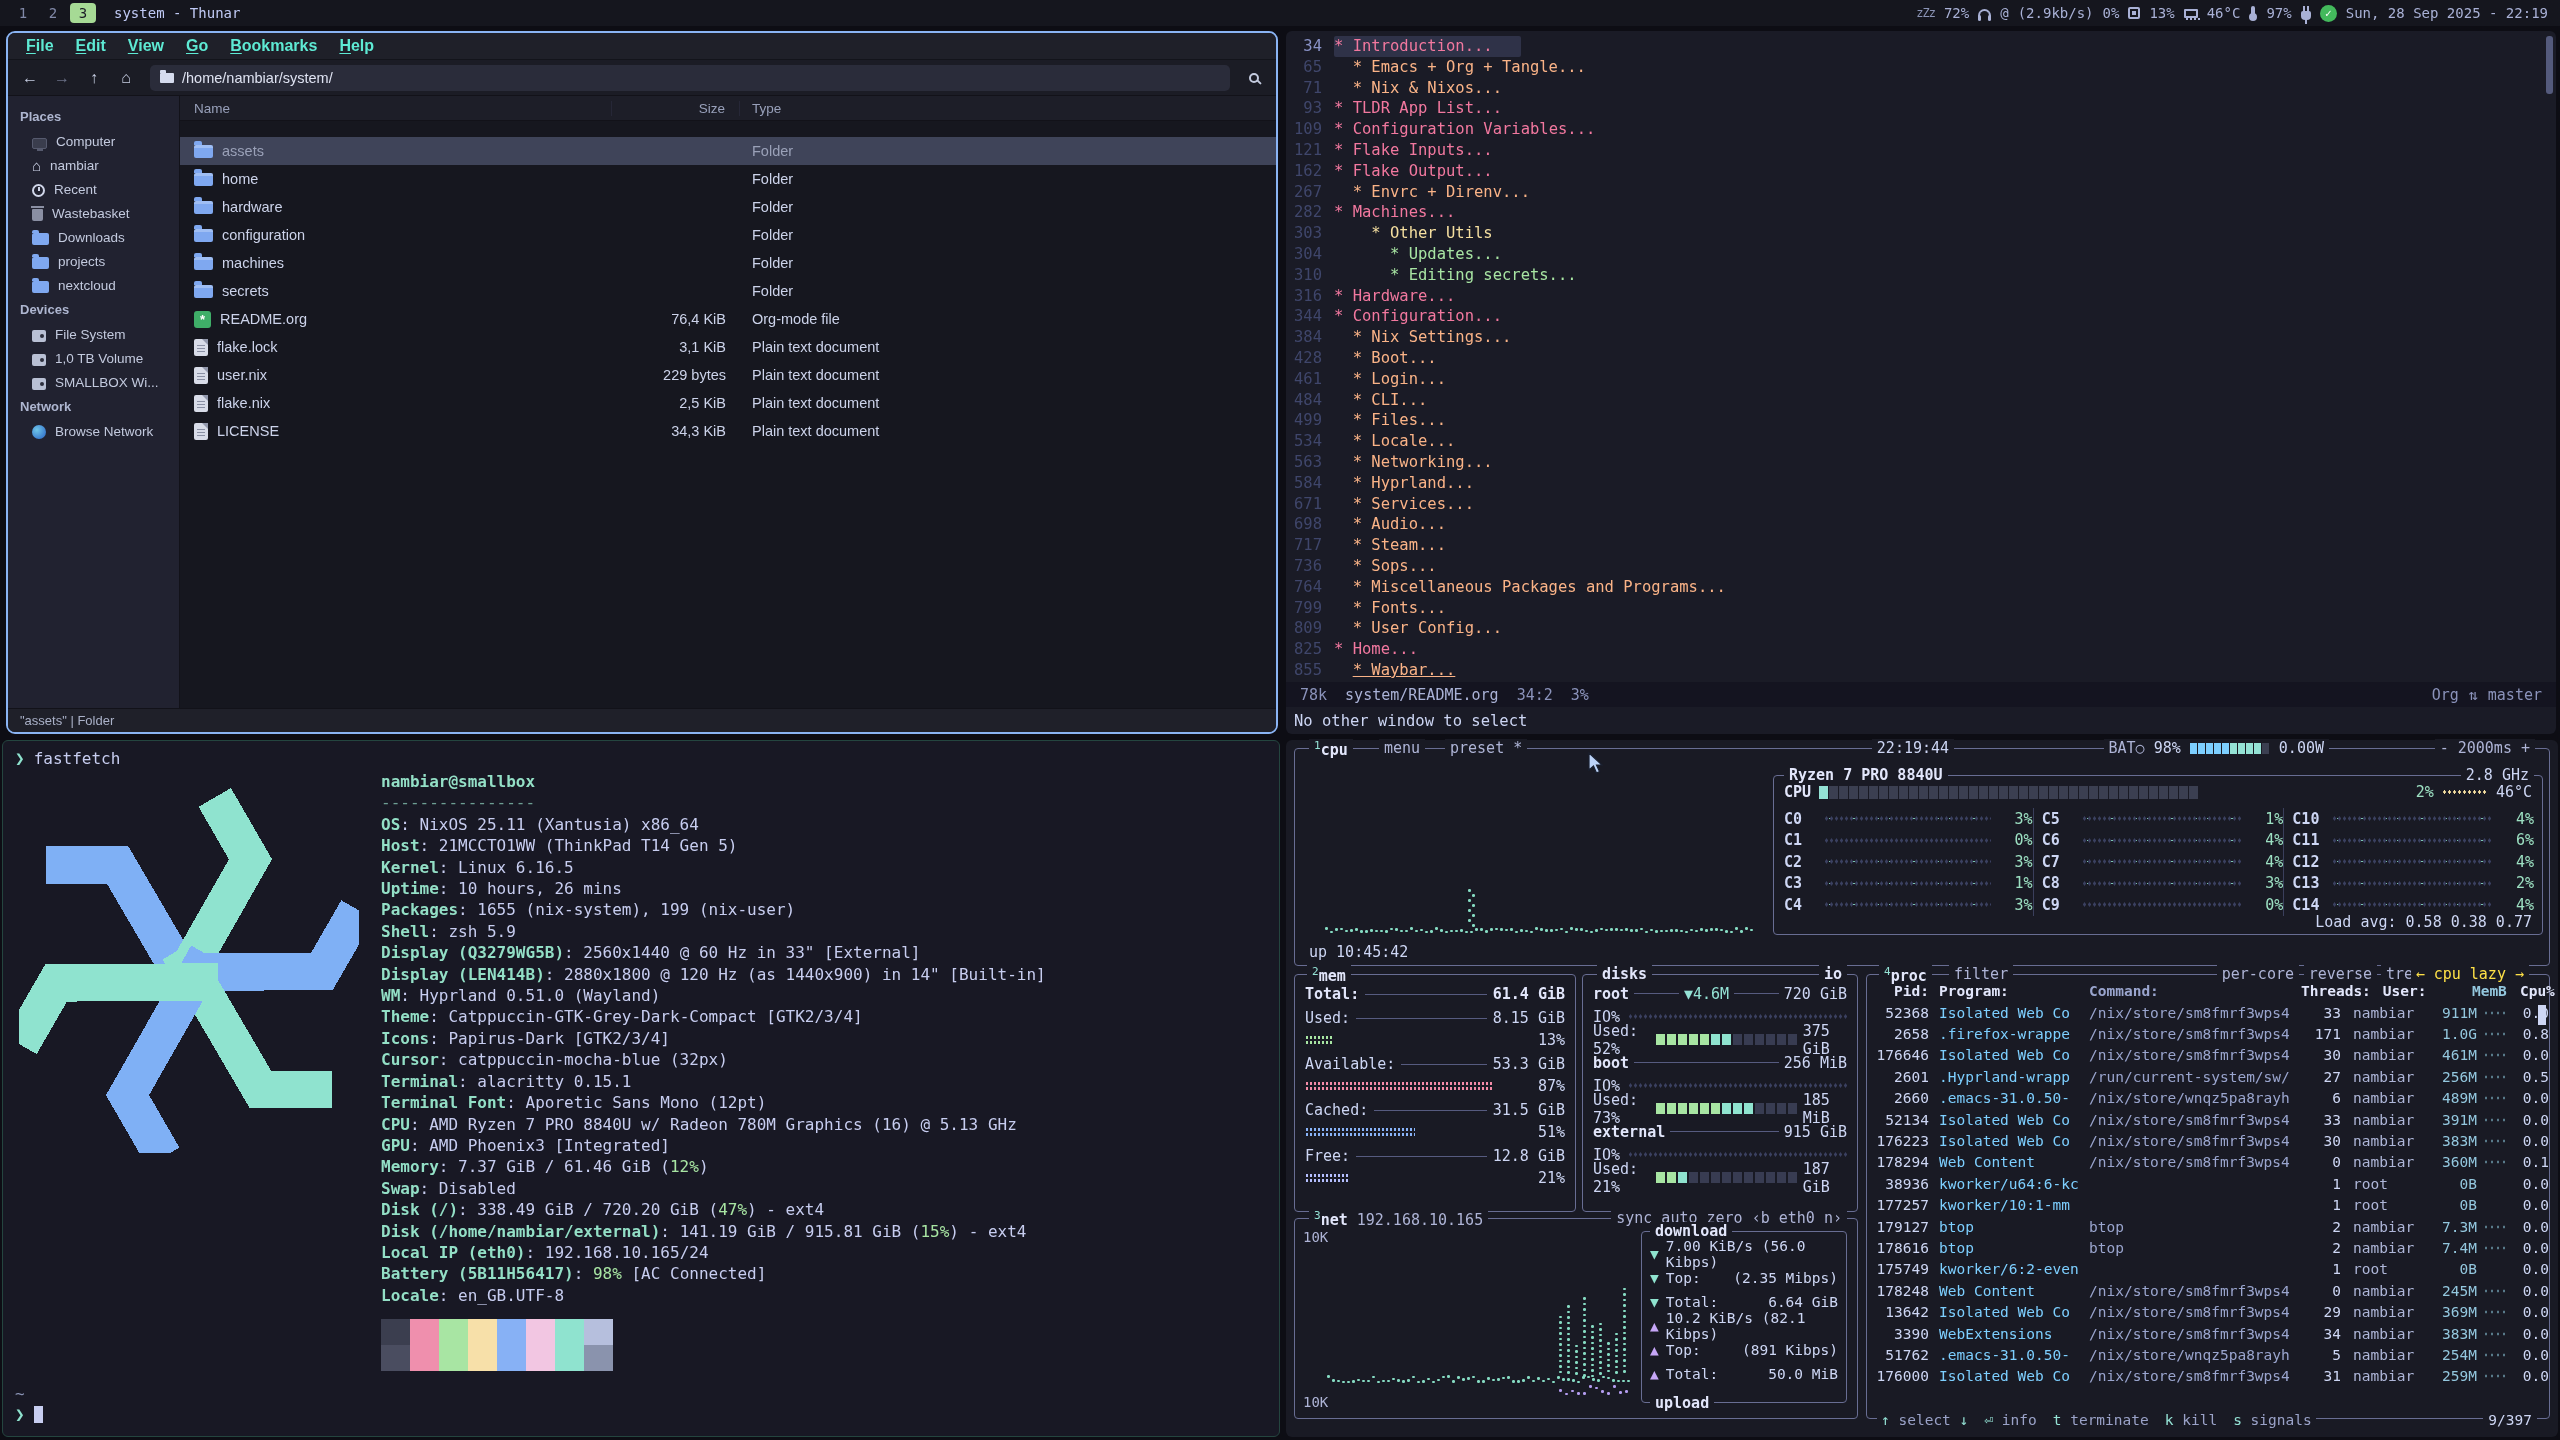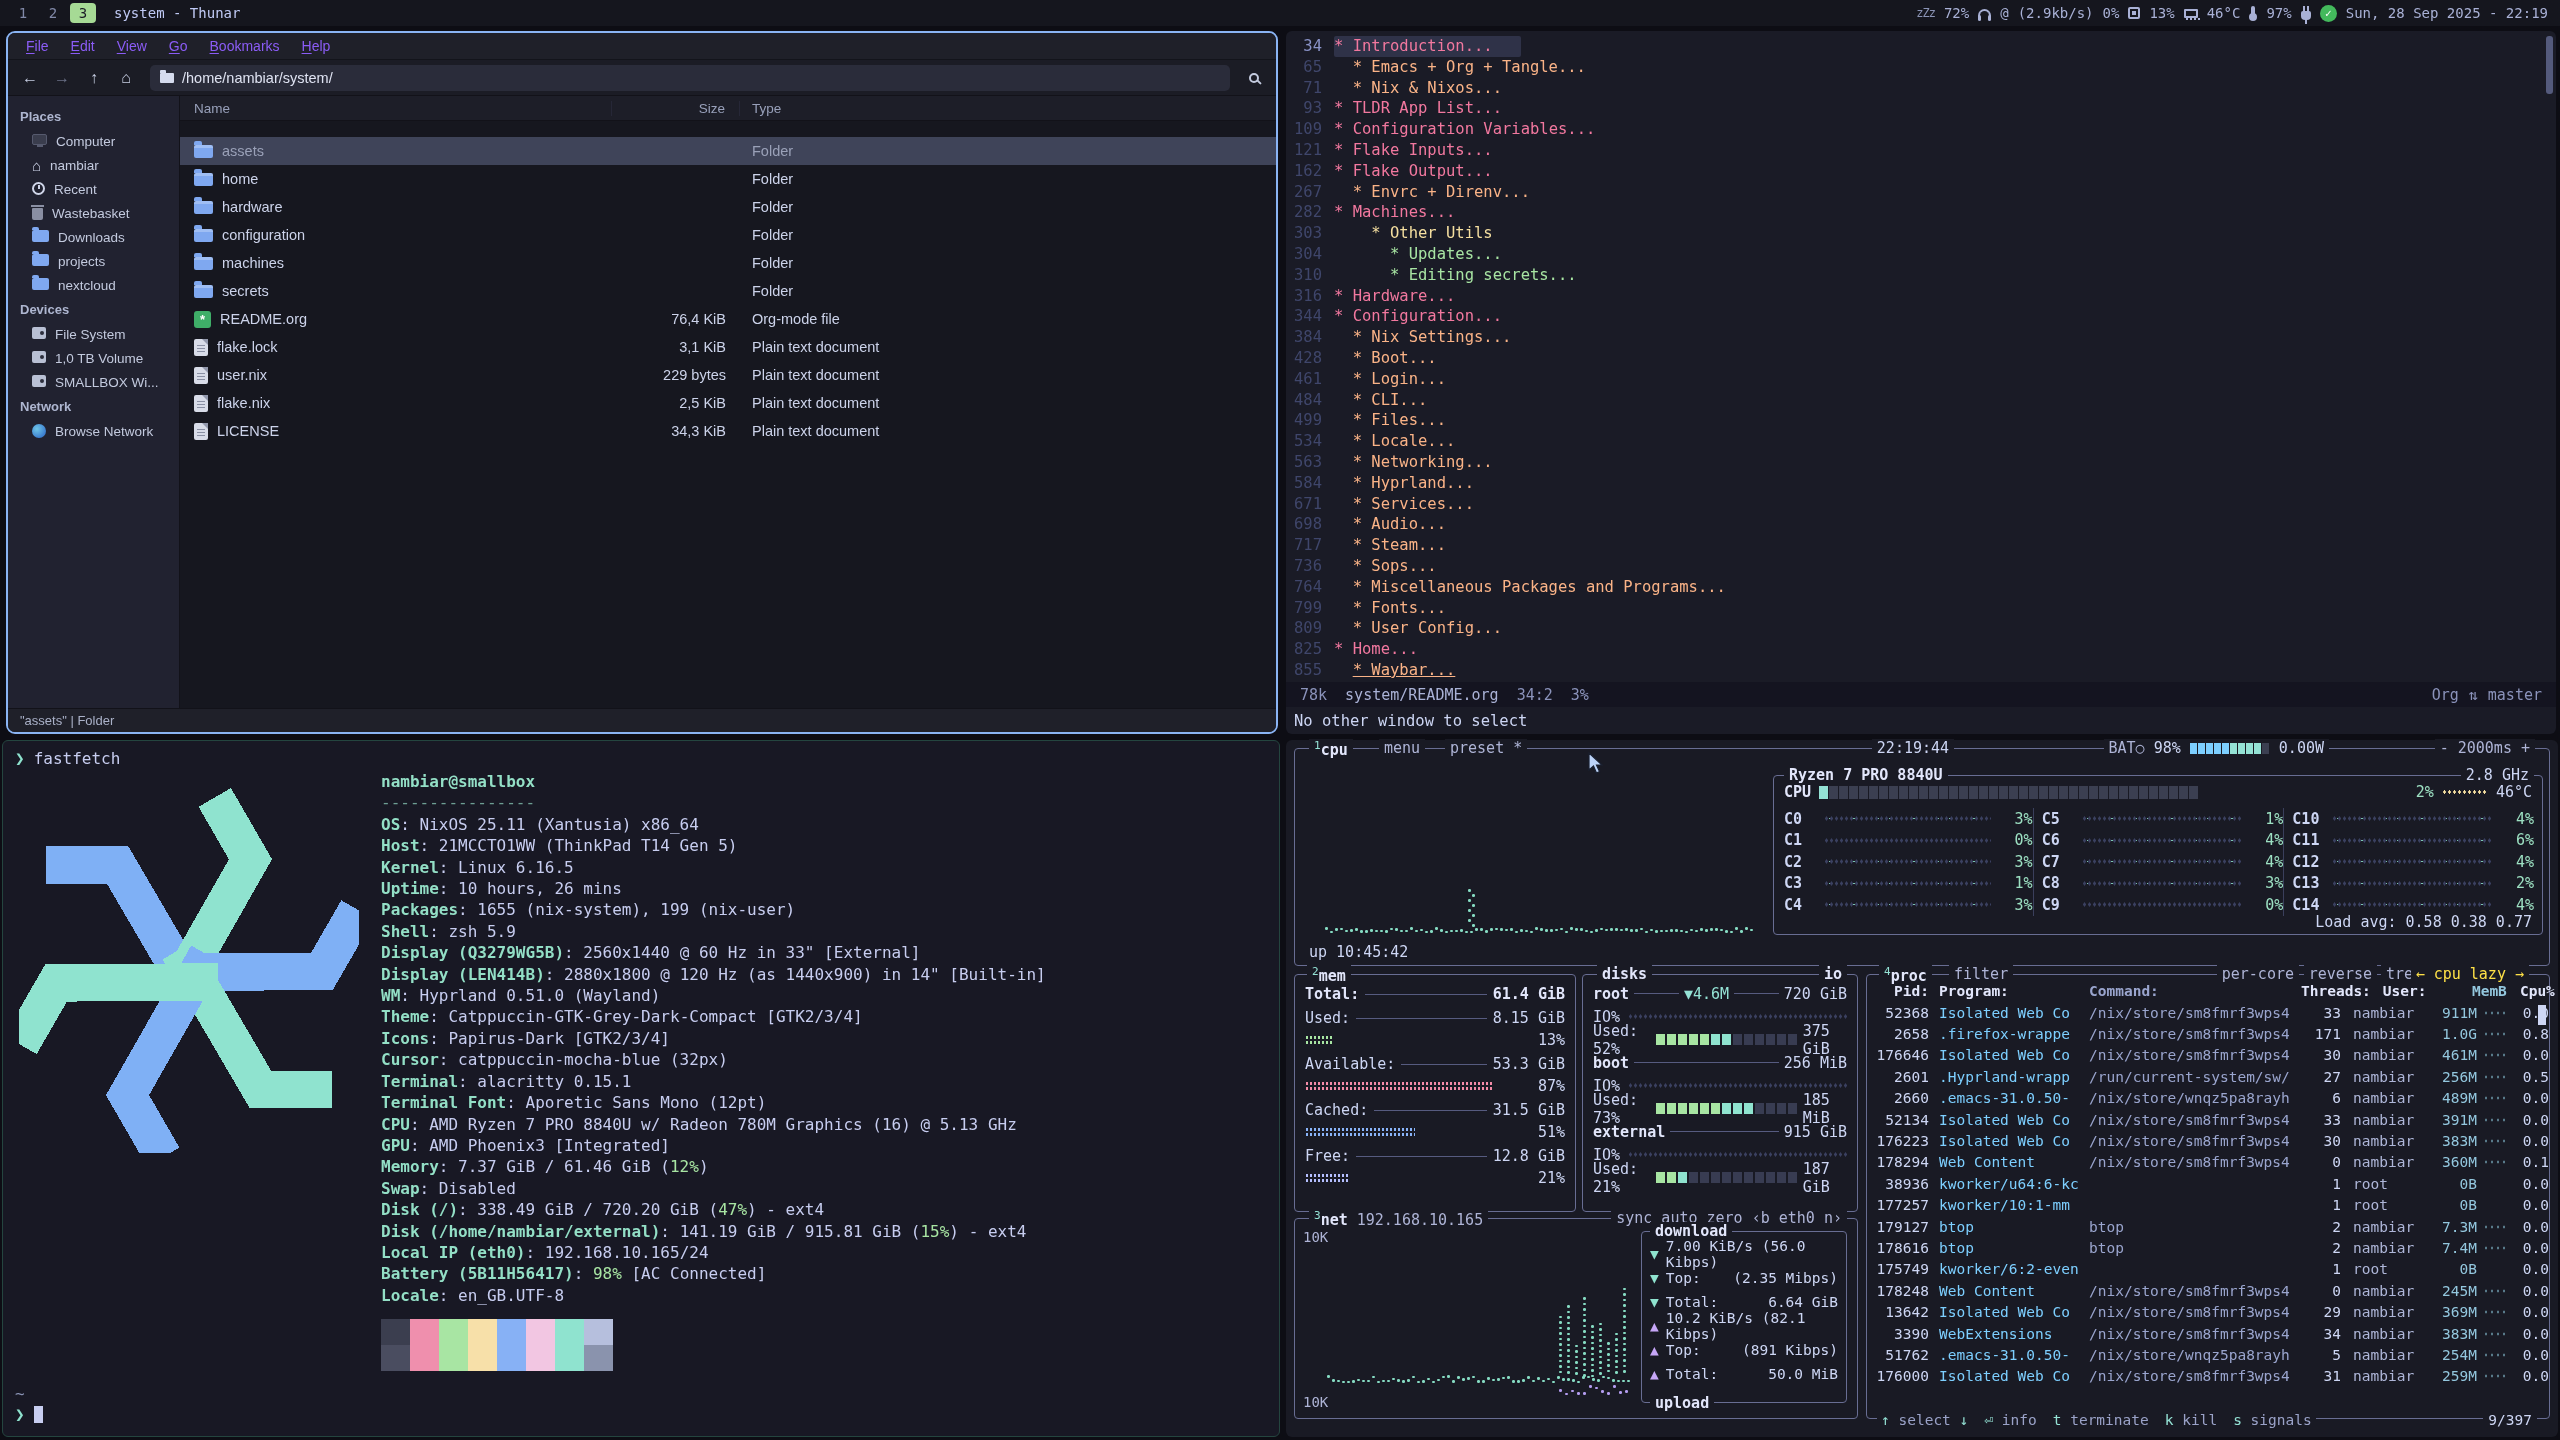--- a/index.html
+++ b/index.html
@@ -37,39 +37,39 @@
     box-shadow:4px 0 0 #a9b1d6; }
   .i-plug::after { content:""; position:absolute; bottom:-4px; left:4px; width:2px; height:4px; background:#a9b1d6; }
   .i-check { width:17px; height:17px; background:#43b95c; border-radius:50%; color:#fff; font-size:11px;
     display:inline-flex; align-items:center; justify-content:center; }
 
   
   #thunar { position:absolute; left:6px; top:31px; width:1272px; height:703px; background:#16171f;
     border:2px solid #8ab4f4; border-radius:9px; overflow:hidden; display:flex; flex-direction:column; }
   #menubar { height:27px; background:#1f2029; display:flex; align-items:center; padding-left:8px; gap:2px;
     border-bottom:1px solid #13141b; }
-  .menu-item { color:#8b5cf6; font-size:14px; padding:3px 10px; border-radius:4px; }
+  .menu-item { color:#5eead4; font-size:16px; padding:3px 10px; border-radius:4px;font-weight:bold; }
   .menu-item u { text-decoration:underline; text-underline-offset:2px; }
   #toolbar { height:36px; background:#1b1c25; display:flex; align-items:center; gap:4px; padding:0 8px;
     border-bottom:1px solid #121219; }
   .navbtn { width:28px; height:26px; display:flex; align-items:center; justify-content:center; color:#c6cde2;
     font-size:16px; border-radius:4px; }
   .navbtn.dim { color:#6b7188; }
   #pathfield { flex:1; height:26px; background:#2a2c3a; border-radius:5px; display:flex; align-items:center;
     gap:8px; padding:0 10px; margin:0 6px; }
   #pathfield .pf-ico { width:14px; height:10px; background:#d5dbee; border-radius:1px; position:relative; }
   #pathfield .pf-ico::before { content:""; position:absolute; top:-3px; left:0; width:6px; height:3px; background:#d5dbee; border-radius:1px 1px 0 0; }
   #pathtext { color:#dfe3f2; font-size:14.5px; }
   .i-search { position:relative; width:10px; height:10px; border:2px solid #c3cade; border-radius:50%; display:inline-block; }
   .i-search::after { content:""; position:absolute; width:6px; height:2px; background:#c3cade; transform:rotate(45deg);
     right:-5px; bottom:-2px; border-radius:1px; }
   #tbody { flex:1; display:flex; min-height:0; }
   #side { width:172px; background:#212230; padding-top:8px; overflow:hidden; border-right:1px solid #121219; }
   .side-head { color:#aeb6d0; font-weight:bold; font-size:13px; padding:5px 12px; }
-  .side-item { display:flex; align-items:flex-start; gap:9px; padding:4.5px 10px 4.5px 24px; color:#c3cade; font-size:13.5px; white-space:nowrap; }
+  .side-item { display:flex; align-items:flex-end; gap:9px; padding:4.5px 10px 4.5px 24px; color:#c3cade; font-size:13.5px; white-space:nowrap; }
   .si { flex:0 0 auto; display:inline-block; }
   .si-monitor { width:15px; height:11px; background:#3a3d4d; border:1px solid #565a6e; border-radius:2px; position:relative; }
   .si-monitor::after { content:""; position:absolute; left:4px; bottom:-3px; width:6px; height:2px; background:#565a6e; }
   .si-home { color:#d0d6ea; font-size:15px; line-height:1; }
   .si-clock { width:13px; height:13px; border:2px solid #cfd5e8; border-radius:50%; position:relative; }
   .si-clock::after { content:""; position:absolute; left:4px; top:1px; width:2px; height:4px; background:#cfd5e8; }
   .si-trash { width:11px; height:12px; background:#8a8fa3; border-radius:1px 1px 2px 2px; position:relative; margin-top:2px; }
   .si-trash::before { content:""; position:absolute; top:-3px; left:-1px; width:13px; height:2px; background:#8a8fa3; }
   .si-folder { width:17px; height:12px; background:#7fa8f0; border-radius:2px; position:relative; }
   .si-folder::before { content:""; position:absolute; top:-3px; left:0; width:7px; height:3px; background:#7fa8f0; border-radius:2px 2px 0 0; }

